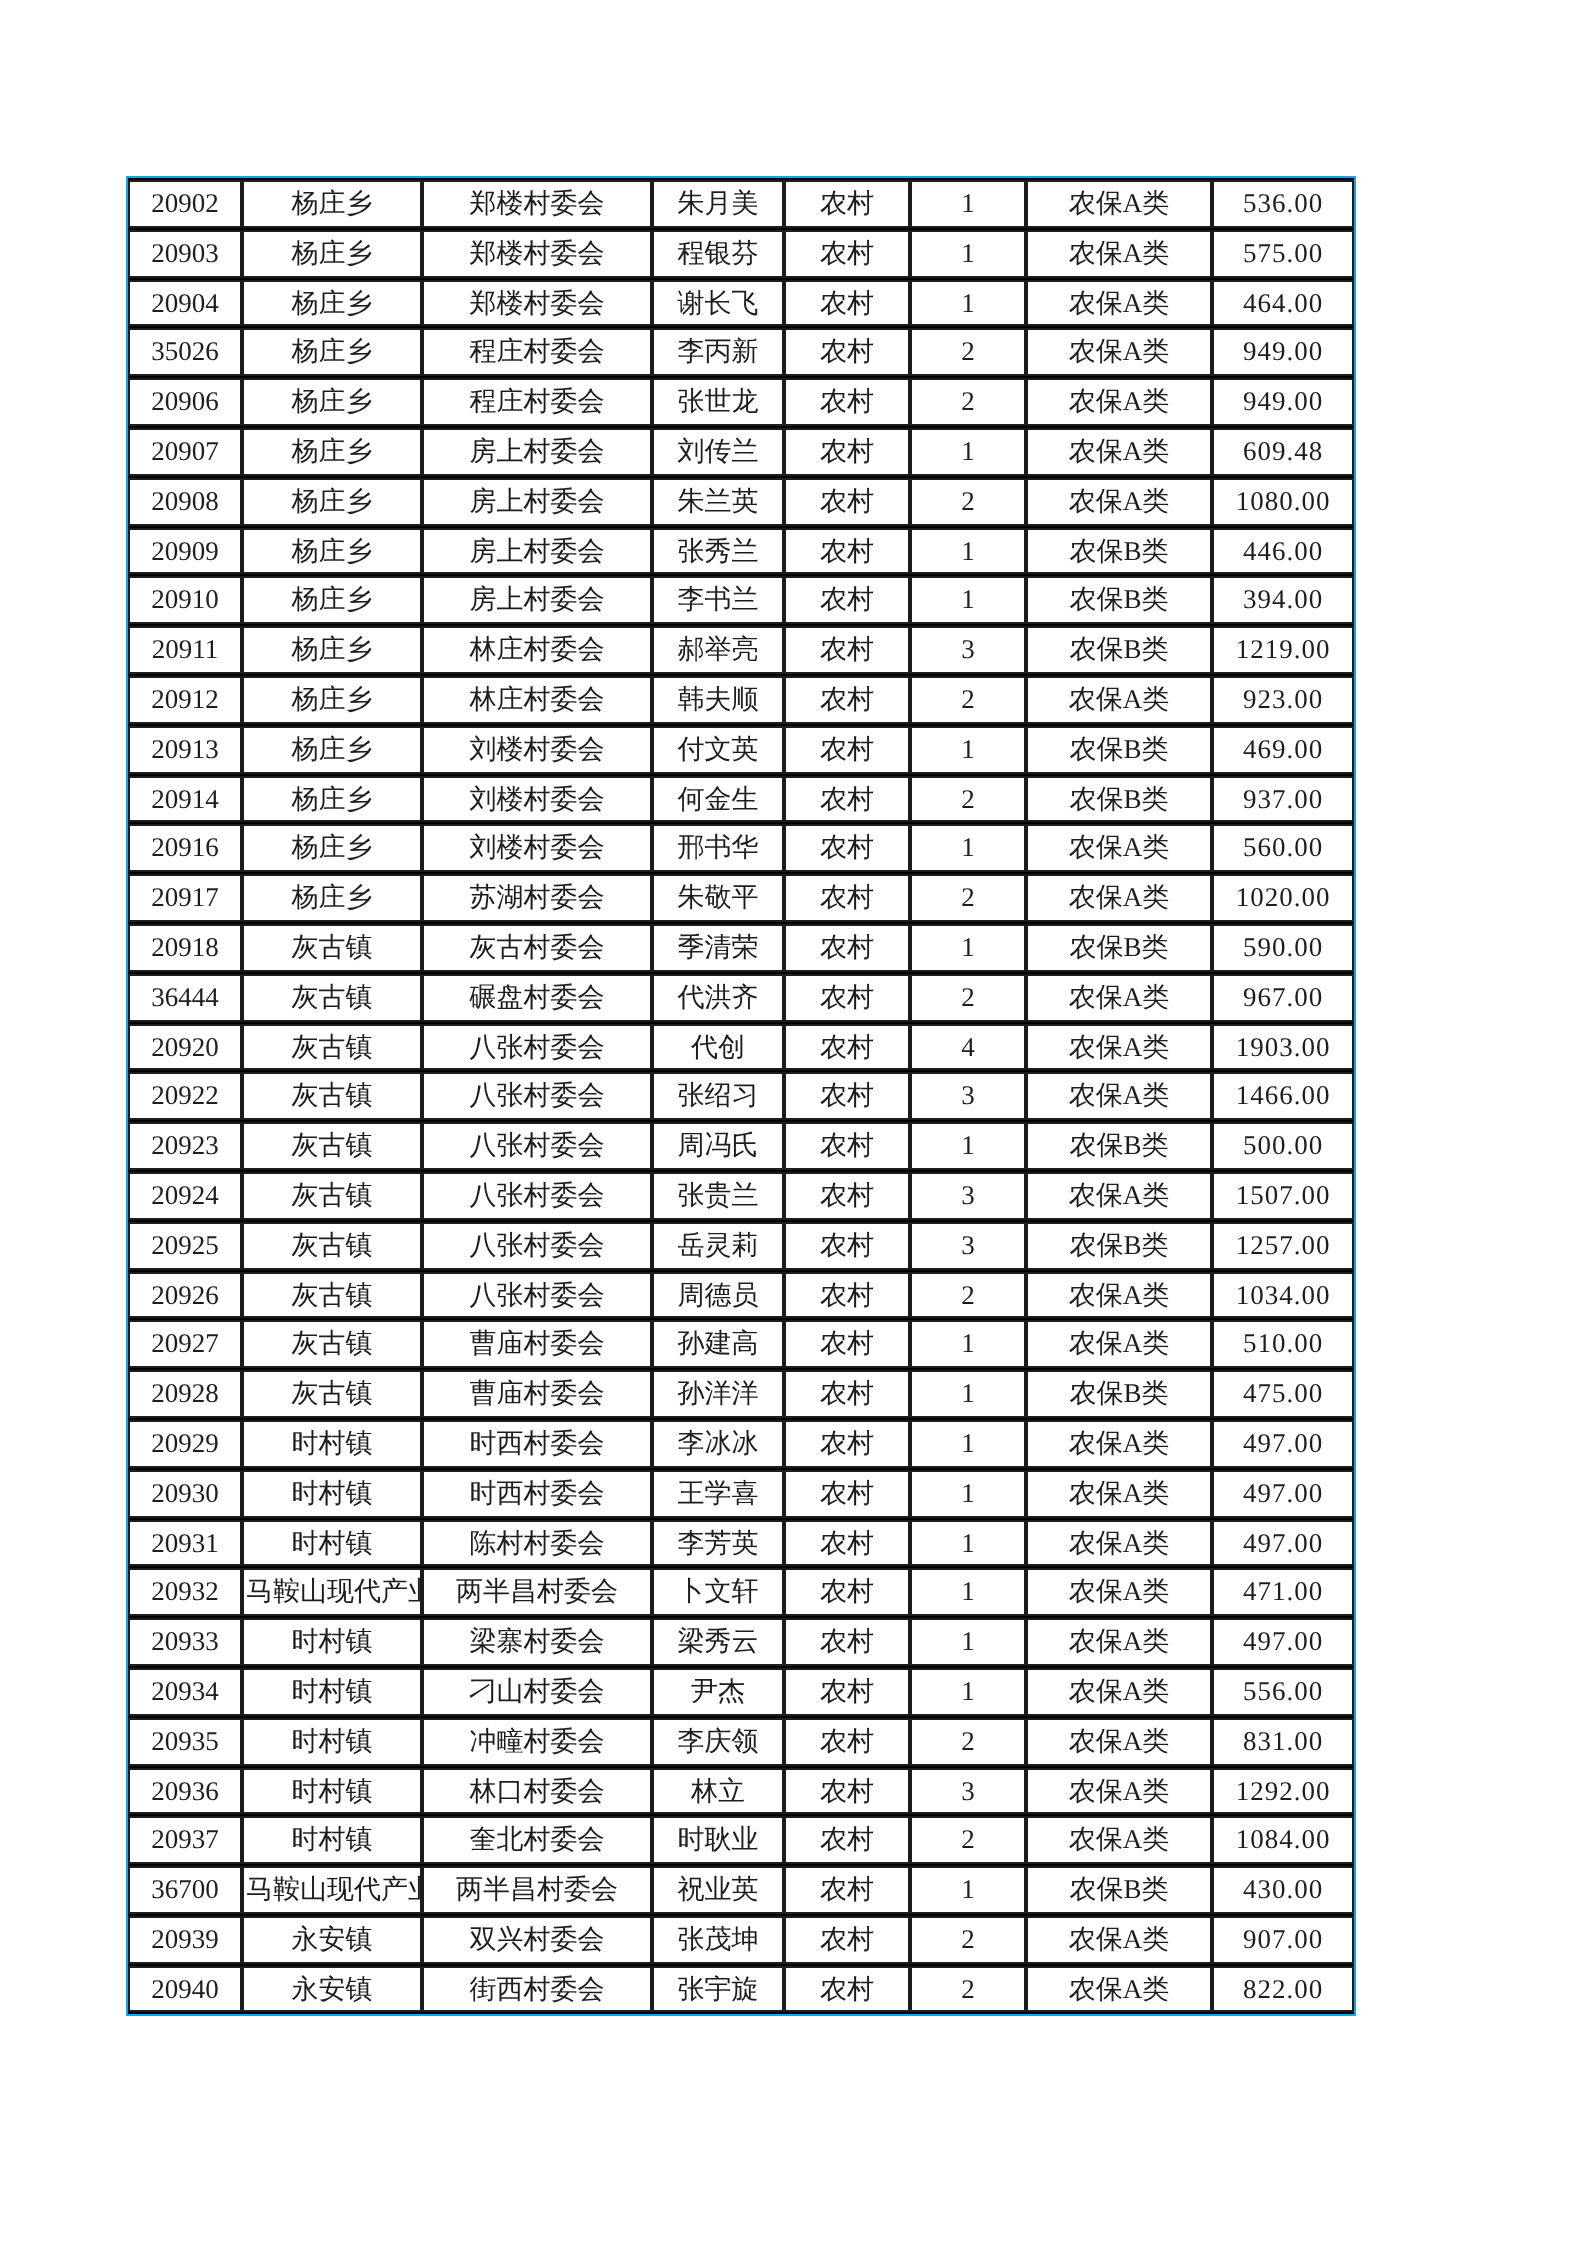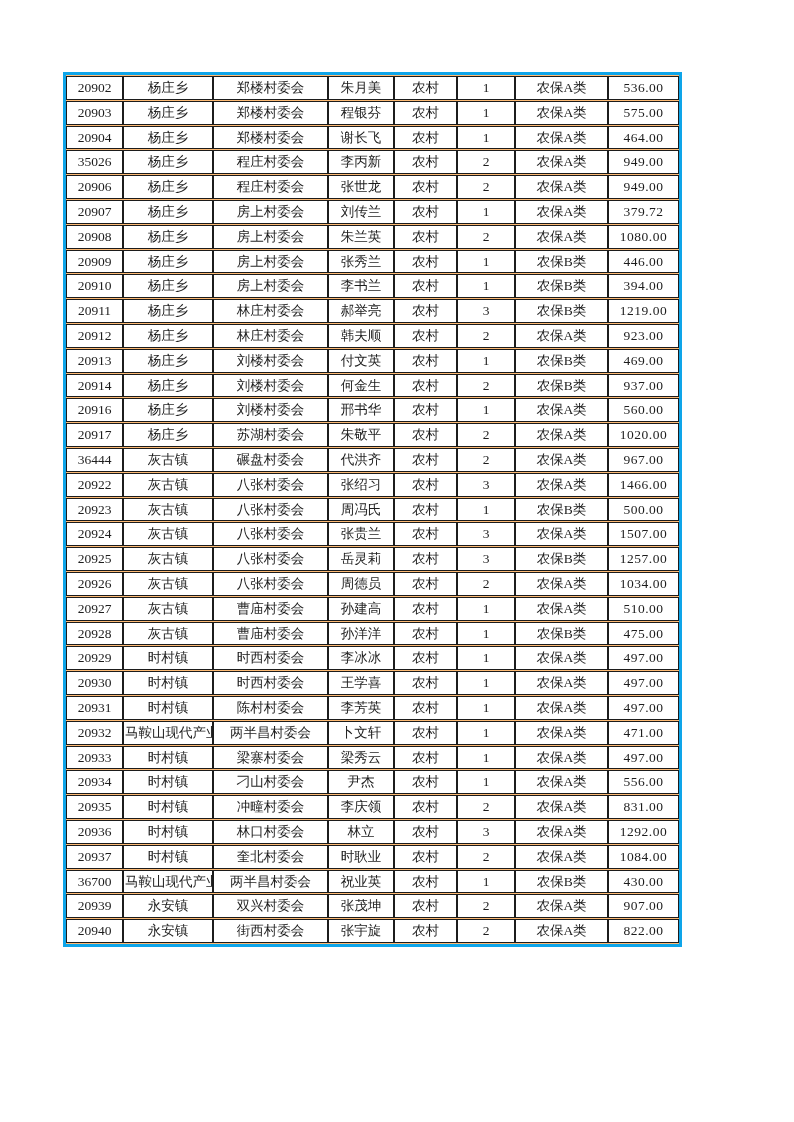--- a/index.html
+++ b/index.html
@@ -11,27 +11,27 @@
     position: relative;
     width: 794px;
     height: 1122px;
     background: #ffffff;
     overflow: hidden;
     font-family: "Liberation Serif", "DejaVu Serif", serif;
   }
   table.roster {
     position: absolute;
     left: 63px;
-    top: 72px;
+    top: 88px;
     width: 613px;
     table-layout: fixed;
     border-collapse: separate;
     border-spacing: 0 1px;
-    border: 3px solid #0ea5e9;
-    background: #fdba74;
+    border: 1px solid #0ea5e9;
+    background: #000000;
   }
   table.roster td {
     border: 1px solid #1c1c1c;
     height: 21.8px;
     padding: 0 1px;
     text-align: center;
     vertical-align: middle;
     font-size: 13.5px;
     line-height: 21.8px;
     color: #1d1d1d;
@@ -111,21 +111,21 @@
           <td class="amount-cell">949.00</td>
         </tr>
         <tr>
           <td>20907</td>
           <td>杨庄乡</td>
           <td>房上村委会</td>
           <td>刘传兰</td>
           <td>农村</td>
           <td>1</td>
           <td>农保A类</td>
-          <td class="amount-cell">379.72</td>
+          <td class="amount-cell">609.48</td>
         </tr>
         <tr>
           <td>20908</td>
           <td>杨庄乡</td>
           <td>房上村委会</td>
           <td>朱兰英</td>
           <td>农村</td>
           <td>2</td>
           <td>农保A类</td>
           <td class="amount-cell">1080.00</td>
@@ -204,28 +204,48 @@
           <td>20917</td>
           <td>杨庄乡</td>
           <td>苏湖村委会</td>
           <td>朱敬平</td>
           <td>农村</td>
           <td>2</td>
           <td>农保A类</td>
           <td class="amount-cell">1020.00</td>
         </tr>
         <tr>
+          <td>20918</td>
+          <td>灰古镇</td>
+          <td>灰古村委会</td>
+          <td>季清荣</td>
+          <td>农村</td>
+          <td>1</td>
+          <td>农保B类</td>
+          <td class="amount-cell">590.00</td>
+        </tr>
+        <tr>
           <td>36444</td>
           <td>灰古镇</td>
           <td>碾盘村委会</td>
           <td>代洪齐</td>
           <td>农村</td>
           <td>2</td>
           <td>农保A类</td>
           <td class="amount-cell">967.00</td>
+        </tr>
+        <tr>
+          <td>20920</td>
+          <td>灰古镇</td>
+          <td>八张村委会</td>
+          <td>代创</td>
+          <td>农村</td>
+          <td>4</td>
+          <td>农保A类</td>
+          <td class="amount-cell">1903.00</td>
         </tr>
         <tr>
           <td>20922</td>
           <td>灰古镇</td>
           <td>八张村委会</td>
           <td>张绍习</td>
           <td>农村</td>
           <td>3</td>
           <td>农保A类</td>
           <td class="amount-cell">1466.00</td>

